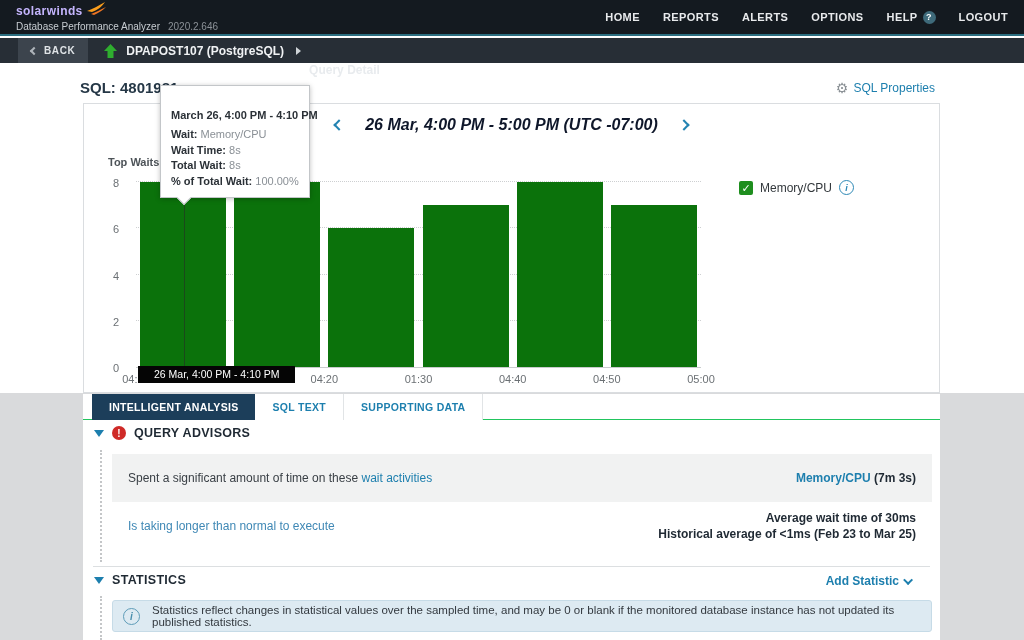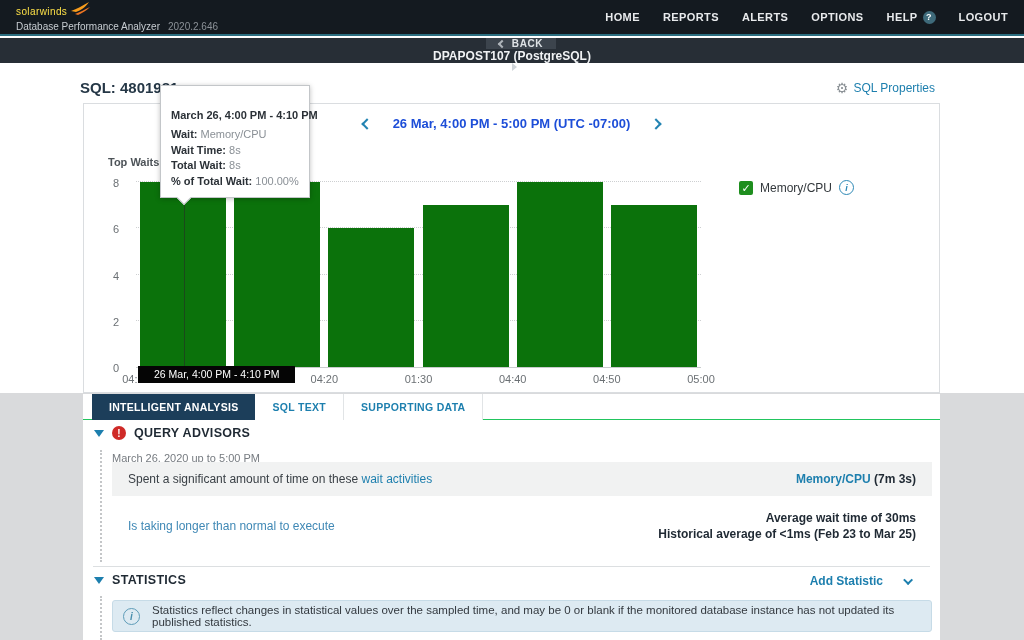--- a/index.html
+++ b/index.html
@@ -4,33 +4,33 @@
 <style>
   * { margin:0; padding:0; box-sizing:border-box; }
   html,body { width:1024px; height:640px; overflow:hidden; }
   body { font-family:"Liberation Sans", sans-serif; background:#fff; position:relative; color:#333; }
 
   
   .topbar { position:absolute; left:0; top:0; width:1024px; height:36px; background:#141a20;
             border-bottom:2px solid #2b6e80; display:flex; justify-content:space-between; }
   .brand { padding:4px 0 0 16px; }
   .brand-line1 { display:flex; align-items:flex-start; }
-  .logo-text { color:#fde047; font-size:10px; font-weight:normal; letter-spacing:.4px; line-height:15px; }
+  .logo-text { color:#c4b5fd; font-size:12px; font-weight:bold; letter-spacing:.4px; line-height:15px; }
   .flame { margin:-2px 0 0 2px; }
   .brand-line2 { font-size:10px; color:#c7ccd1; margin-top:2px; }
   .version { color:#8b9197; margin-left:8px; }
   .topnav { display:flex; align-items:center; gap:23px; padding-right:16px; }
   .nav-item { color:#e8eaec; font-size:11px; font-weight:bold; letter-spacing:.4px; cursor:pointer;
               display:flex; align-items:center; gap:5px; }
   .help-badge { width:13px; height:13px; border-radius:50%; background:#3e6a7a; color:#fff;
                 font-size:9px; font-weight:bold; display:flex; align-items:center; justify-content:center; }
 
   
   .crumbbar { position:absolute; left:0; top:38px; width:1024px; height:25px; background:#272e36;
-              display:flex; align-items:center;flex-direction:column; }
+              display:flex; align-items:center; }
   .back-btn { height:25px; margin-left:18px; background:#3c444d; color:#dfe3e6; font-size:10px;
               font-weight:bold; letter-spacing:.6px; display:flex; align-items:center; gap:7px;
               padding:0 13px; cursor:pointer; }
   .chev-left { width:6px; height:6px; border-left:2px solid #aeb4ba; border-bottom:2px solid #aeb4ba;
                transform:rotate(45deg); }
   .crumb-arrow { margin:0 9px 0 16px; }
   .crumb-instance { color:#f0f2f4; font-size:12px; font-weight:bold; cursor:pointer; }
   .crumb-sep { width:0; height:0; border-left:5px solid #cfd4d8; border-top:4px solid transparent;
                border-bottom:4px solid transparent; margin:0 8px 0 12px; }
   .crumb-page { color:#e8ebee; font-size:12px; font-weight:bold;margin-top:38px; }
@@ -39,21 +39,21 @@
   .page-title { position:absolute; left:80px; top:79px; font-size:15px; font-weight:bold; color:#253746; }
   .sql-props { position:absolute; right:89px; top:81px; display:flex; align-items:center; gap:5px; cursor:pointer; }
   .gear { color:#8a9095; font-size:14px; line-height:14px; }
   .sql-props-label { color:#1d7fae; font-size:12px; }
 
   
   .chart-panel { position:absolute; left:83px; top:103px; width:857px; height:290px;
                  background:#fff; border:1px solid #dadde0; }
   .date-nav { position:absolute; left:0; top:12px; width:100%; display:flex; justify-content:center;
               align-items:center; gap:22px; }
-  .date-nav-label { color:#1d4ed8; font-size:13px; font-weight:bold; }
+  .date-nav-label { color:#0f172a; font-size:16px; font-weight:bold;font-style:italic; }
   .nav-chev { width:8px; height:8px; border-left:2px solid #2283b2; border-bottom:2px solid #2283b2;
               cursor:pointer; }
   .nav-chev.prev { transform:rotate(45deg); }
   .nav-chev.next { transform:rotate(-135deg); }
   .top-waits { position:absolute; left:24px; top:52px; font-size:11px; font-weight:bold; color:#4d5358; }
 
   .ylabels { position:absolute; left:0; top:79px; width:44px; height:185px; }
   .ylabel { position:absolute; right:0; width:44px; text-align:right; font-size:11px; color:#6b7074;
             padding-right:9px; transform:translateY(50%); }
   .plot { position:absolute; left:52px; top:79px; width:565px; height:185px;
@@ -110,21 +110,21 @@
 
   .advisor-row { position:absolute; left:29px; width:820px; display:flex; align-items:center;
                  justify-content:space-between; padding:0 16px; }
   .row-gray { background:#f1f2f2; }
   .advisor-left { font-size:12px; color:#3a4046; }
   .link { color:#1d7fae; cursor:pointer; }
   .link-light { color:#3f88b5; cursor:pointer; }
   .advisor-right { font-size:12px; font-weight:bold; color:#1f2933; text-align:right; line-height:16px; }
   .divider { position:absolute; left:10px; top:172px; width:837px; border-top:1px solid #dcdfe1; }
 
-  .add-stat { position:absolute; right:27px; top:180px; display:flex; align-items:center; gap:23px; cursor:pointer; }
+  .add-stat { position:absolute; right:27px; top:180px; display:flex; align-items:center; gap:7px; cursor:pointer; }
   .add-stat-label { color:#1d7fae; font-size:12px; font-weight:bold; }
   .chev-down-blue { width:7px; height:7px; border-left:2px solid #1d7fae; border-bottom:2px solid #1d7fae;
                     transform:rotate(-45deg) translateY(-2px); }
 
   .info-box { position:absolute; left:29px; top:206px; width:820px; height:32px; background:#ddeaf2;
               border:1px solid #c6dbe7; border-radius:3px; display:flex; align-items:center; gap:12px;
               padding:0 10px; }
   .info-box-icon { width:17px; height:17px; border:1px solid #5e9cb8; border-radius:50%; color:#4a8fae;
                    font-size:10px; font-style:italic; font-weight:bold; display:flex; align-items:center;
                    justify-content:center; flex-shrink:0; }
@@ -243,21 +243,21 @@
     </div>
 
   <div class="section-header" style="left:11px; top:32px;">
     <span class="tri-down"></span>
     <span class="alert-circle">!</span>
     <span class="section-title">QUERY ADVISORS</span>
   </div>
   <div class="timeline" style="left:17px; top:56px; height:112px;"></div>
   <div class="timeframe">March 26, 2020 up to 5:00 PM</div>
 
-  <div class="advisor-row row-gray" style="top:68px; height:34px;">
+  <div class="advisor-row row-gray" style="top:60px; height:48px;">
     <div class="advisor-left">
       <span>Spent a significant amount of time on these </span><span class="link">wait activities</span>
     </div>
     <div class="advisor-right">
       <span class="link" style="font-weight:bold;">Memory/CPU</span><span> (7m 3s)</span>
     </div>
   </div>
 
   <div class="advisor-row" style="top:108px; height:48px;">
     <div class="advisor-left">

